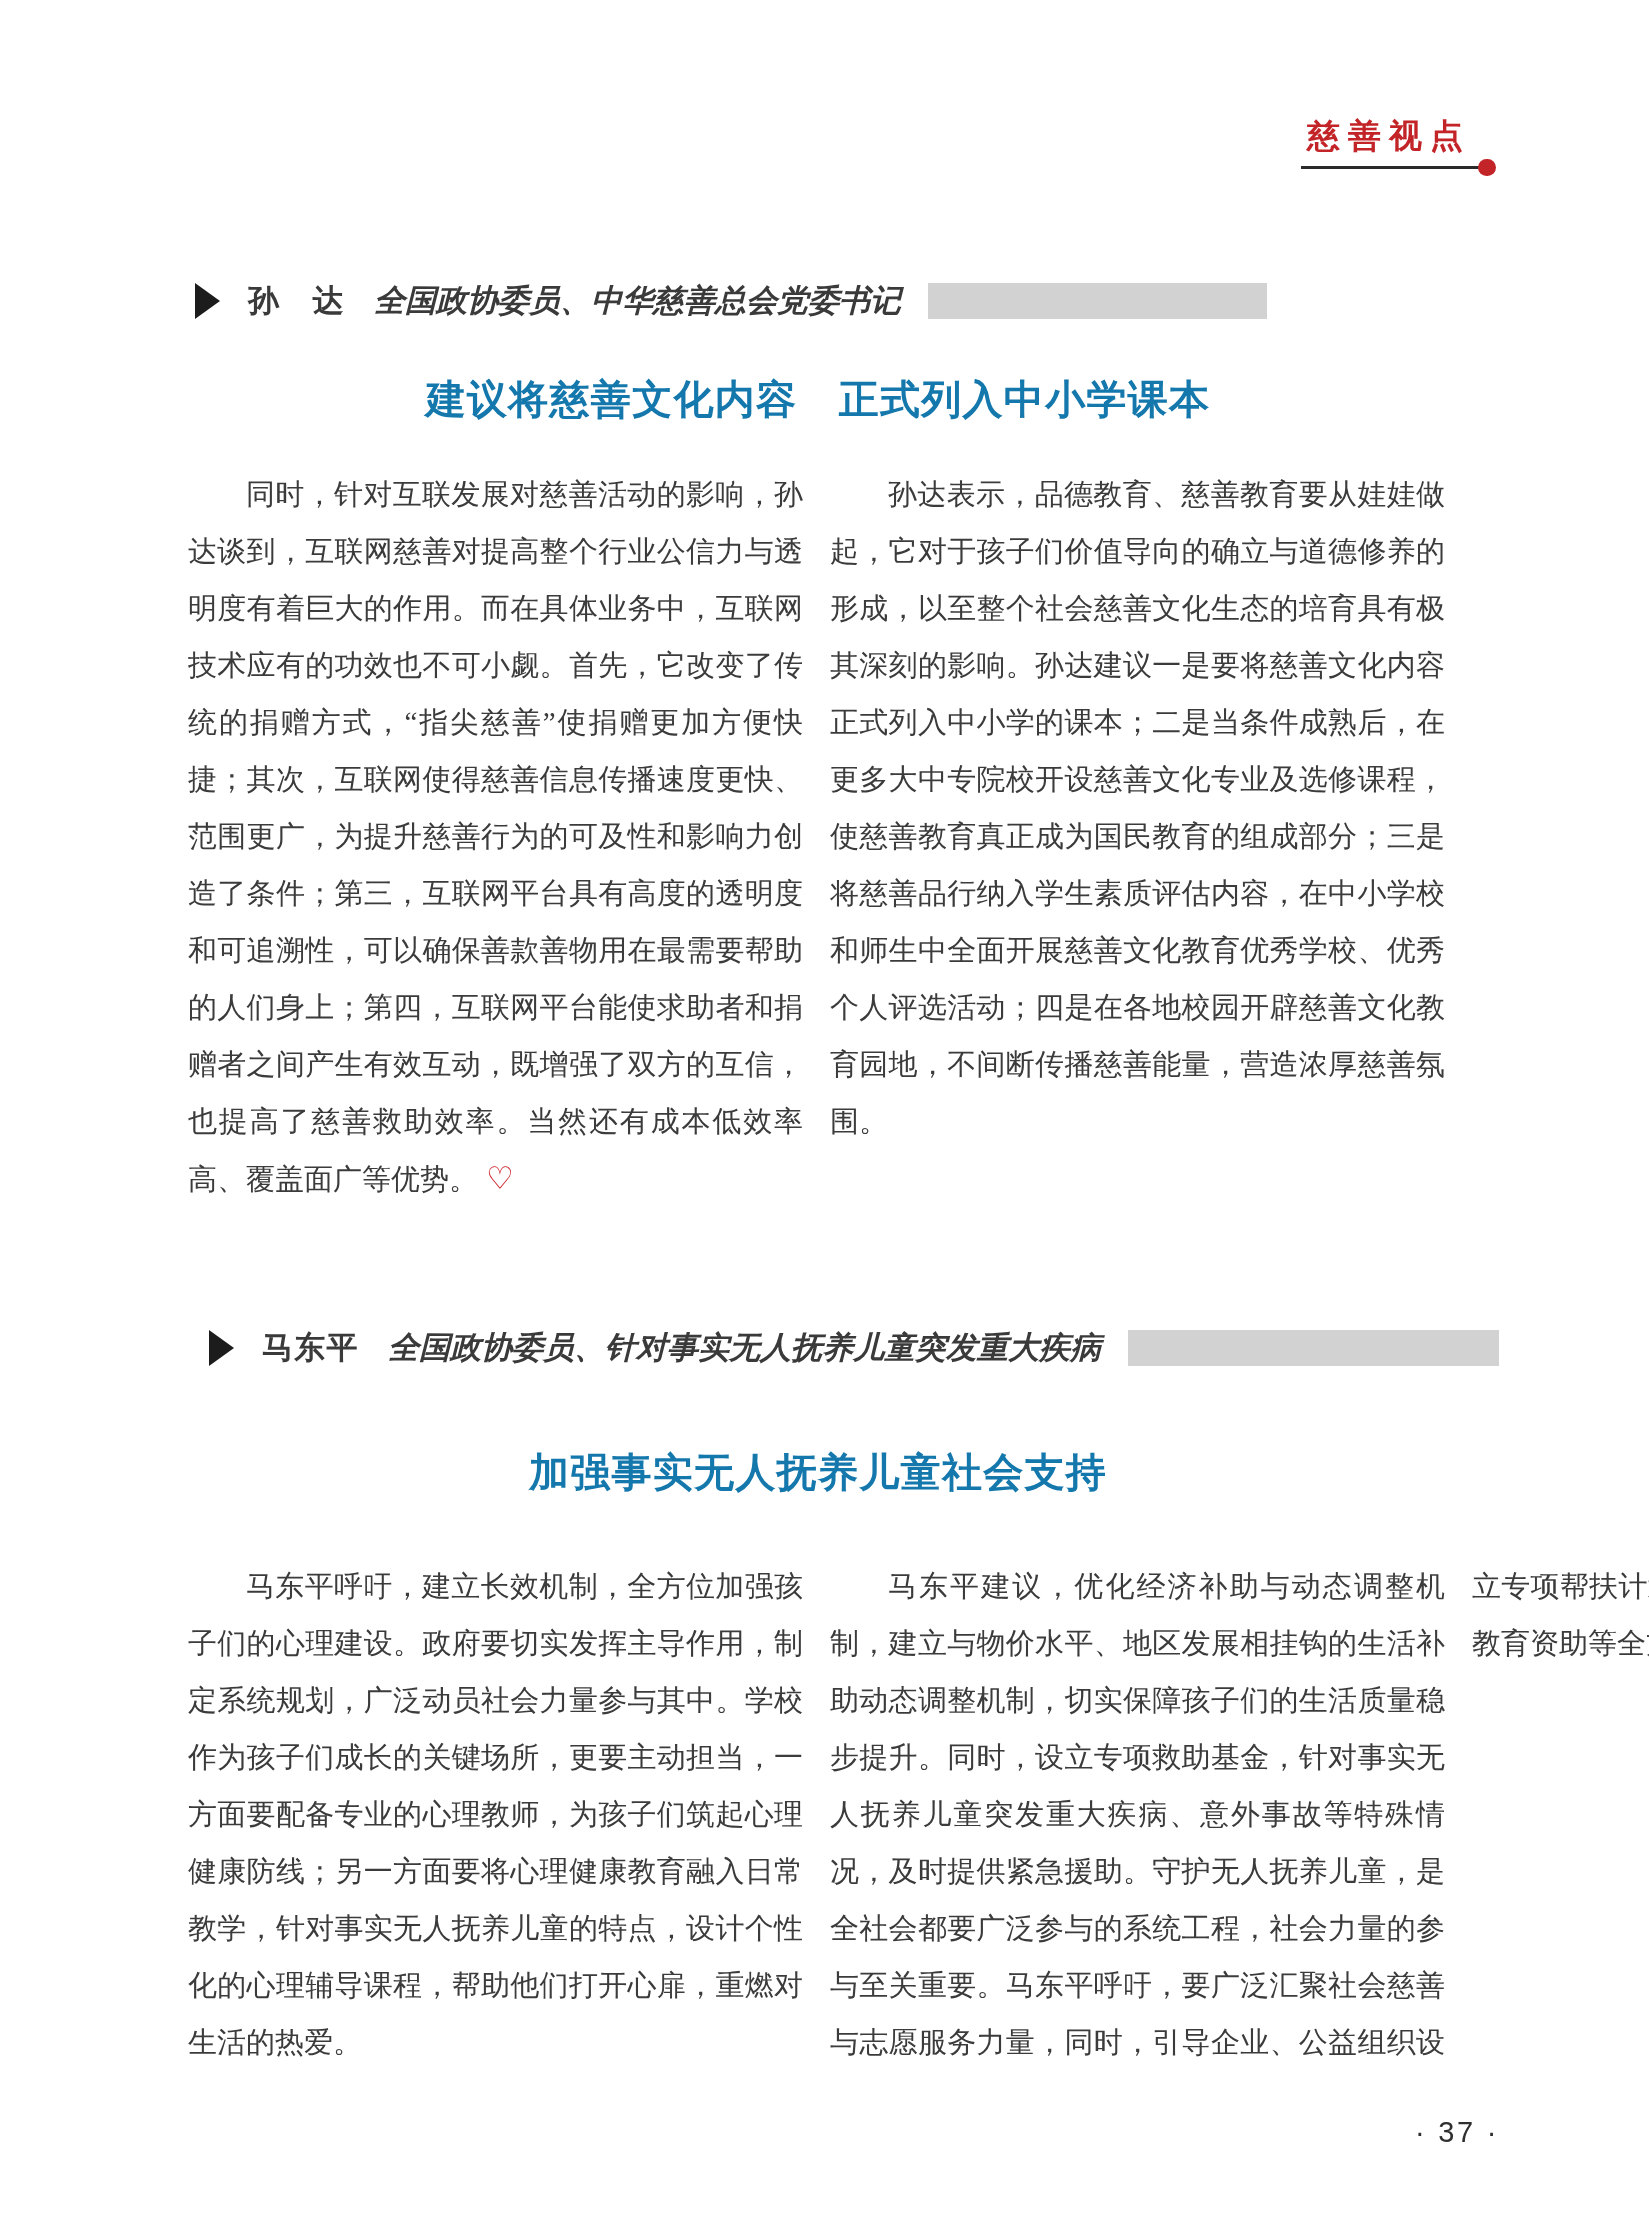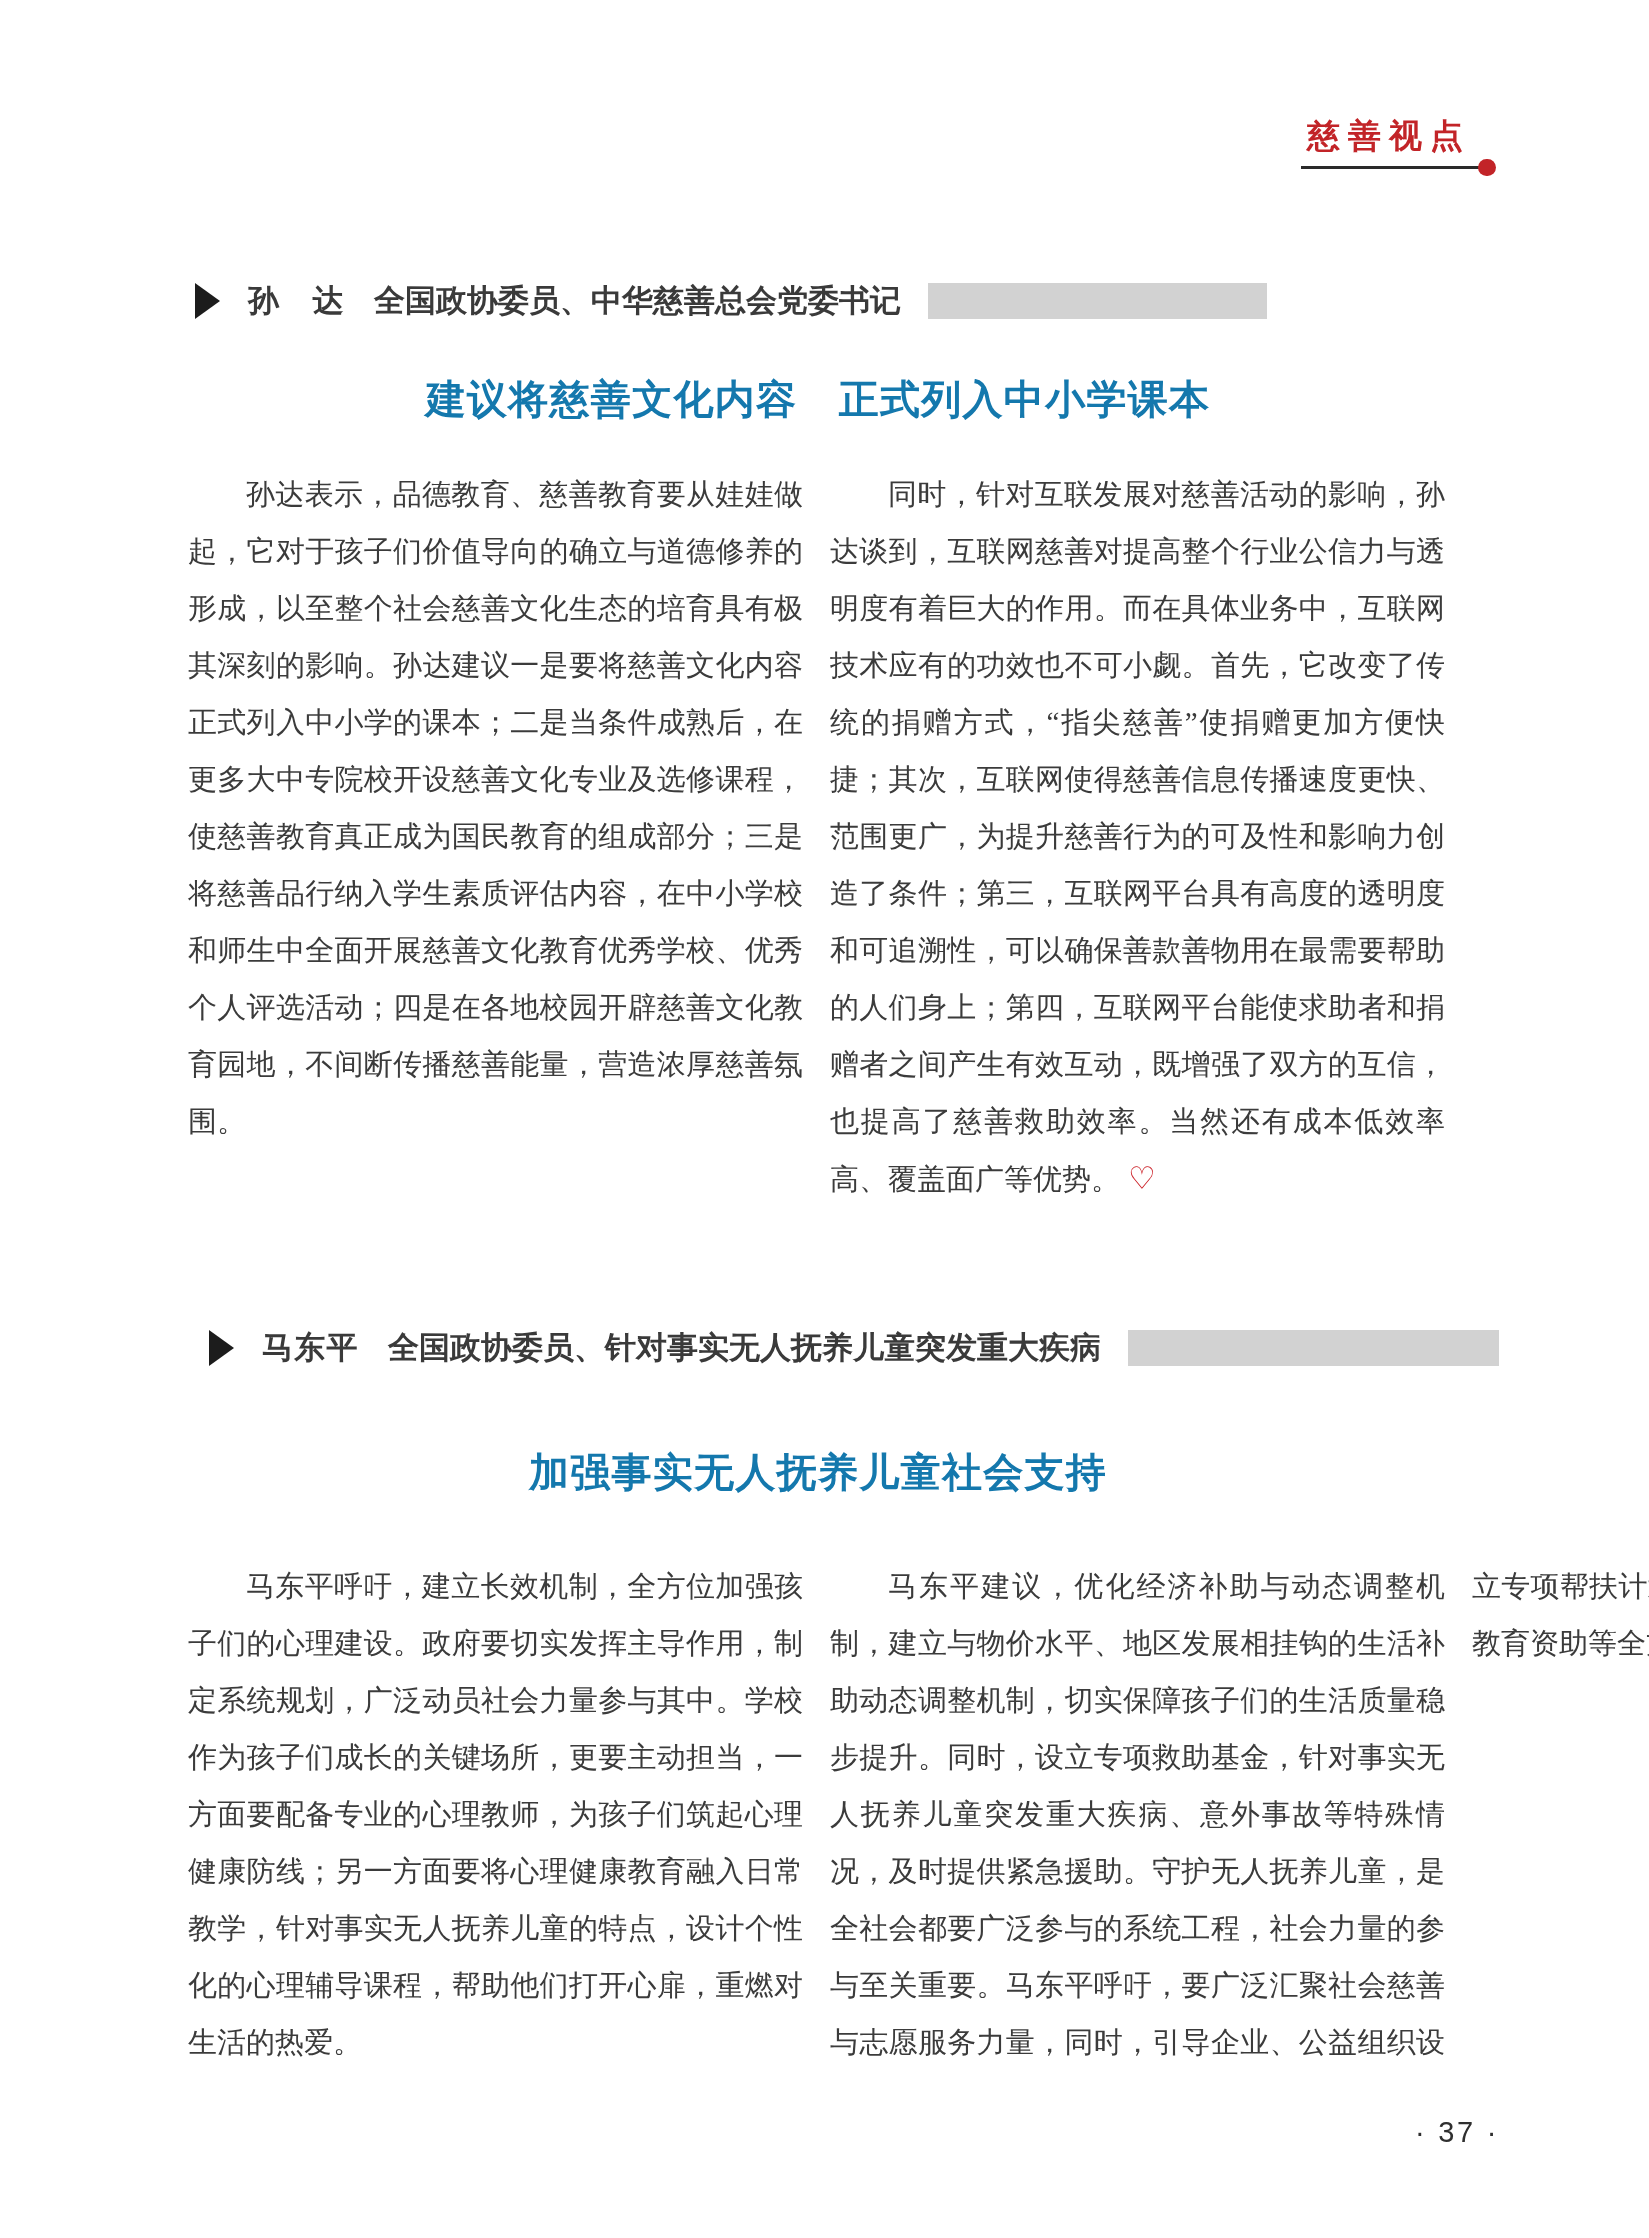--- a/index.html
+++ b/index.html
@@ -40,21 +40,21 @@
     border-left:25px solid #1c1c1c;
     border-top:18px solid transparent;
     border-bottom:18px solid transparent;
   }
   .speaker{
     margin-left:28px;font-size:31px;font-weight:bold;
     color:#3a3a3a;letter-spacing:1.3px;white-space:nowrap;
   }
   .speaker-title{
     margin-left:29px;font-size:31px;font-weight:bold;
-    color:#3a3a3a;white-space:nowrap;
+    color:#3a3a3a;white-space:nowrap;font-style:italic;
   }
   .kicker-bar{
     flex:1 1 auto;height:36px;background:#d2d2d2;
     margin-left:27px;min-width:27px;
   }
 
   
   .headline{
     position:absolute;left:186px;width:1264px;
     text-align:center;
@@ -100,22 +100,22 @@
   <div class="kicker" id="kicker1">
     <span class="tri"></span>
     <span class="speaker">孙　达</span>
     <span class="speaker-title">全国政协委员、中华慈善总会党委书记</span>
     <span class="kicker-bar"></span>
   </div>
 
   <h1 class="headline" id="headline1">建议将慈善文化内容　正式列入中小学课本</h1>
 
   <div class="body" id="body1">
+    <p><span>同时，针对互联发展对慈善活动的影响，孙达谈到，互联网慈善对提高整个行业公信力与透明度有着巨大的作用。而在具体业务中，互联网技术应有的功效也不可小觑。首先，它改变了传统的捐赠方式，“指尖慈善”使捐赠更加方便快捷；其次，互联网使得慈善信息传播速度更快、范围更广，为提升慈善行为的可及性和影响力创造了条件；第三，互联网平台具有高度的透明度和可追溯性，可以确保善款善物用在最需要帮助的人们身上；第四，互联网平台能使求助者和捐赠者之间产生有效互动，既增强了双方的互信，也提高了慈善救助效率。当然还有成本低效率高、覆盖面广等优势。</span><span class="heart">♡</span></p>
     <p><span>孙达表示，品德教育、慈善教育要从娃娃做起，它对于孩子们价值导向的确立与道德修养的形成，以至整个社会慈善文化生态的培育具有极其深刻的影响。孙达建议一是要将慈善文化内容正式列入中小学的课本；二是当条件成熟后，在更多大中专院校开设慈善文化专业及选修课程，使慈善教育真正成为国民教育的组成部分；三是将慈善品行纳入学生素质评估内容，在中小学校和师生中全面开展慈善文化教育优秀学校、优秀个人评选活动；四是在各地校园开辟慈善文化教育园地，不间断传播慈善能量，营造浓厚慈善氛围。</span></p>
-    <p><span>同时，针对互联发展对慈善活动的影响，孙达谈到，互联网慈善对提高整个行业公信力与透明度有着巨大的作用。而在具体业务中，互联网技术应有的功效也不可小觑。首先，它改变了传统的捐赠方式，“指尖慈善”使捐赠更加方便快捷；其次，互联网使得慈善信息传播速度更快、范围更广，为提升慈善行为的可及性和影响力创造了条件；第三，互联网平台具有高度的透明度和可追溯性，可以确保善款善物用在最需要帮助的人们身上；第四，互联网平台能使求助者和捐赠者之间产生有效互动，既增强了双方的互信，也提高了慈善救助效率。当然还有成本低效率高、覆盖面广等优势。</span><span class="heart">♡</span></p>
   </div>
 
   <div class="kicker" id="kicker2">
     <span class="tri"></span>
     <span class="speaker">马东平</span>
     <span class="speaker-title">全国政协委员、针对事实无人抚养儿童突发重大疾病</span>
     <span class="kicker-bar"></span>
   </div>
 
   <h1 class="headline" id="headline2">加强事实无人抚养儿童社会支持</h1>

